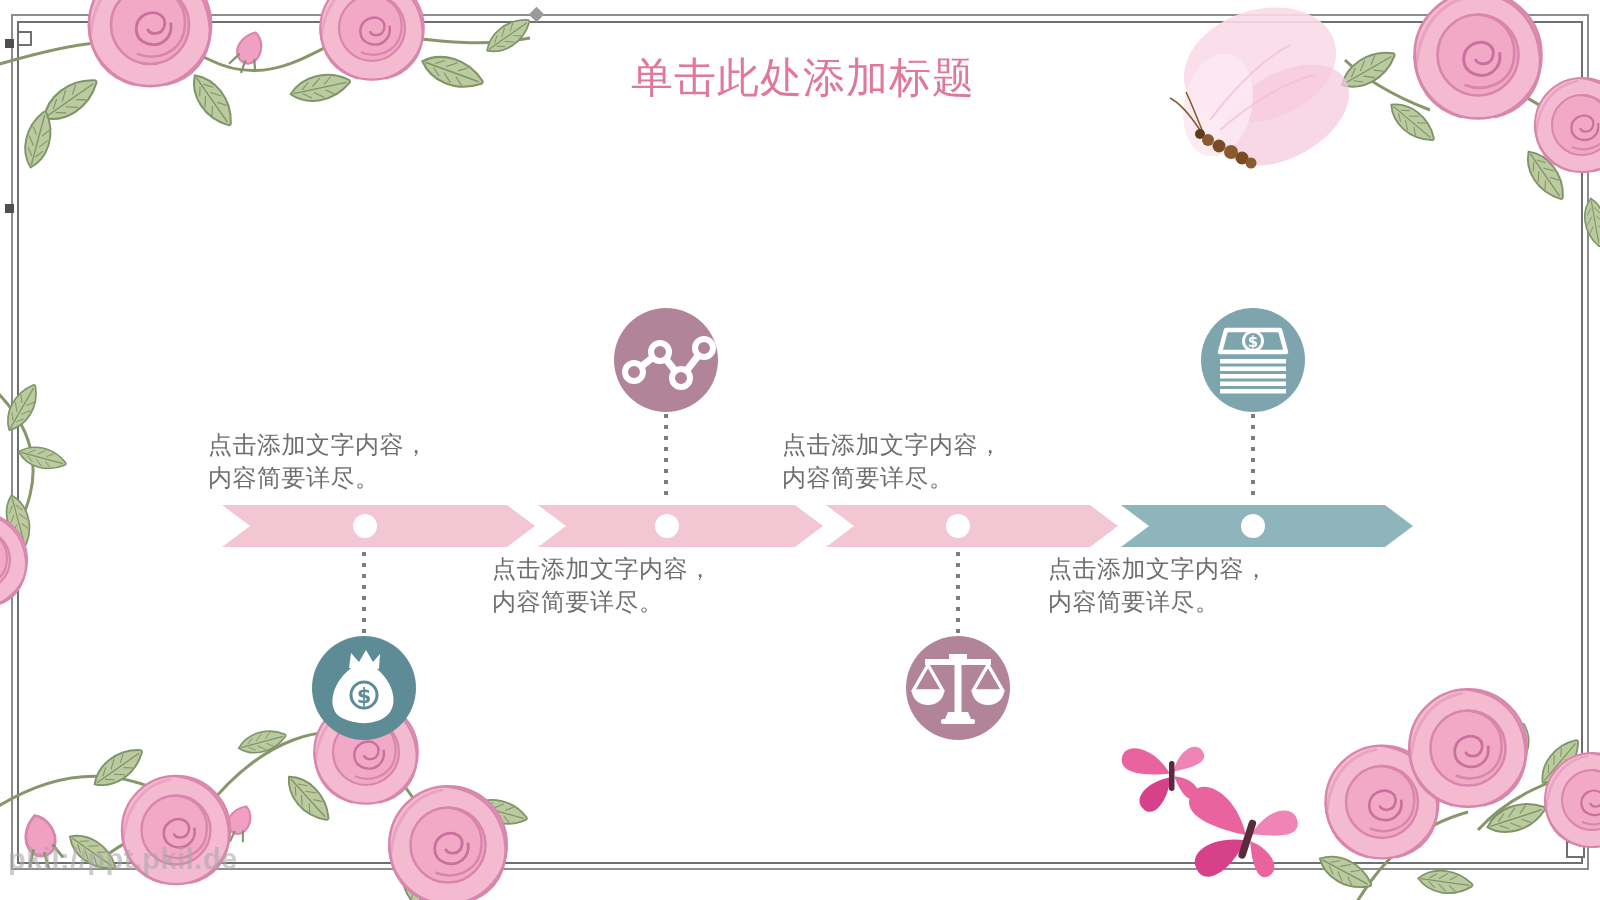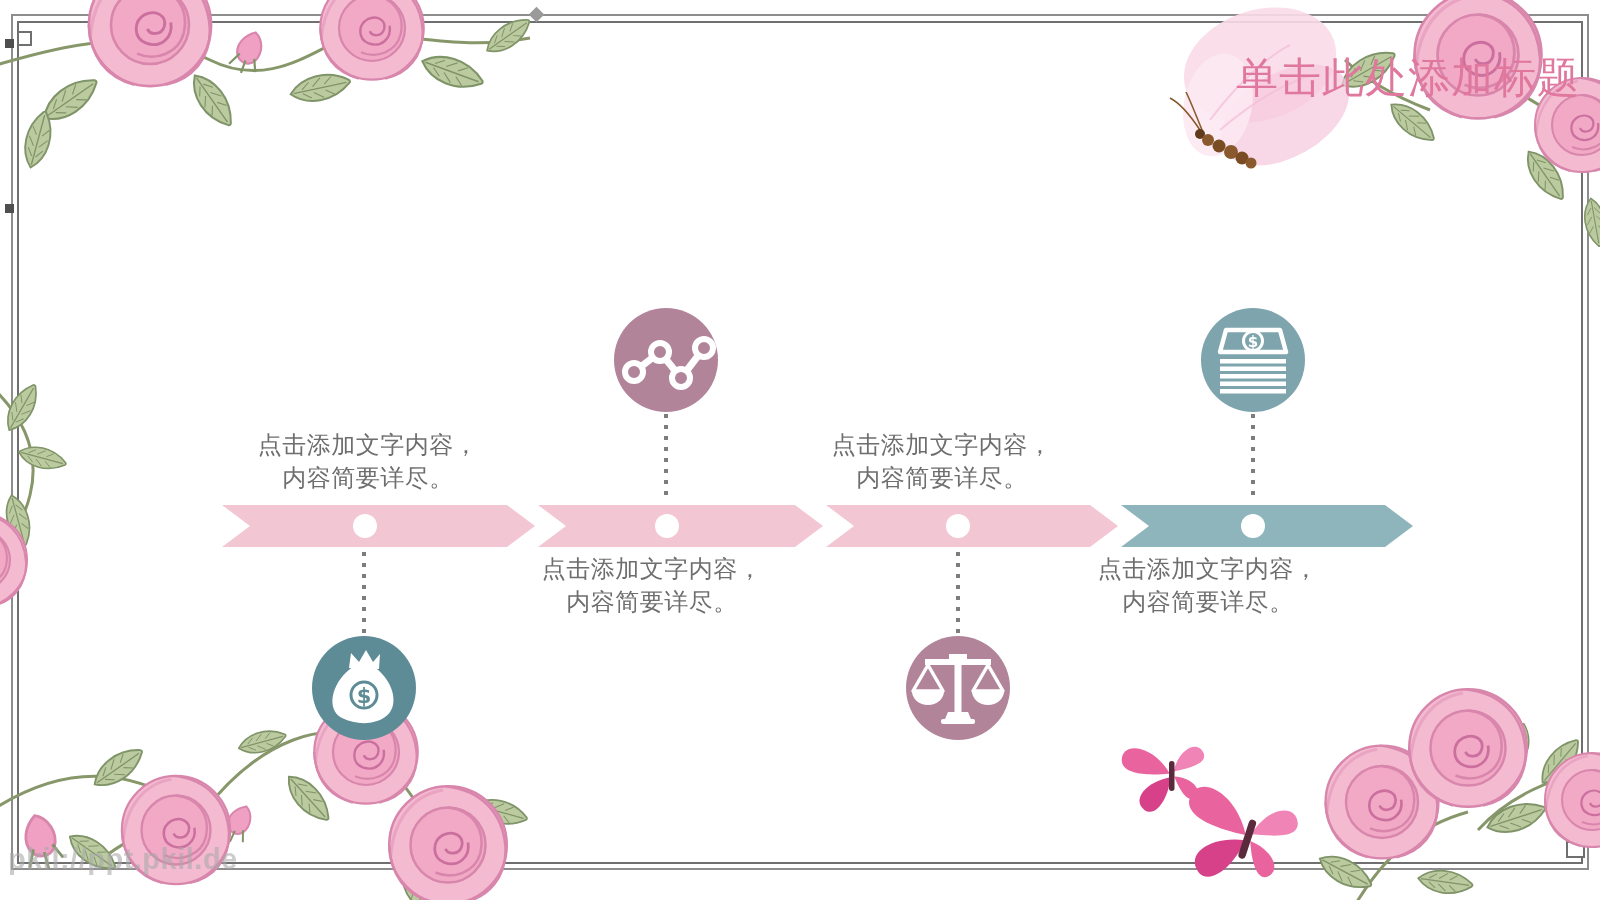--- a/index.html
+++ b/index.html
@@ -14,21 +14,21 @@
   .corner-sq{position:absolute;box-sizing:border-box;border:2px solid #6f6f6f;background:#fff;z-index:1;}
   .corner-sq.tl{left:17px;top:31px;width:15px;height:15px;}
   .corner-sq.br{left:1566px;top:841px;width:19px;height:17px;}
   .edge-mark{position:absolute;width:9px;height:9px;background:#4f4f4f;z-index:1;}
   .edge-mark.m1{left:5px;top:39px;}
   .edge-mark.m2{left:5px;top:204px;}
   .diamond-mark{position:absolute;left:531px;top:9px;width:11px;height:11px;background:#9a9a9a;transform:rotate(45deg);z-index:1;}
   
   .deco{position:absolute;left:0;top:0;width:1600px;height:900px;z-index:2;pointer-events:none;}
   
-  .title{position:absolute;left:8px;top:50px;width:1572px;text-align:right;
+  .title{position:absolute;left:17px;top:50px;width:1572px;text-align:center;
          font-size:42px;color:#e0779d;font-weight:400;letter-spacing:1px;z-index:3;}
   
   .arrow{position:absolute;top:505px;height:42px;z-index:3;
     clip-path:polygon(28px 50%,0 0,calc(100% - 28px) 0,100% 50%,calc(100% - 28px) 100%,0 100%);}
   .a1{left:222px;width:313px;background:#f3c6d4;}
   .a2{left:538px;width:285px;background:#f3c6d4;}
   .a3{left:826px;width:292px;background:#f3c6d4;}
   .a4{left:1121px;width:292px;background:#8fb5bc;}
   .node{position:absolute;top:514px;width:24px;height:24px;border-radius:50%;background:#fff;z-index:4;}
   .n1{left:353px;}.n2{left:655px;}.n3{left:946px;}.n4{left:1241px;}
@@ -39,21 +39,21 @@
   .d3{left:956px;top:552px;height:82px;}
   .d4{left:1251px;top:414px;height:88px;}
   .icon-circle{position:absolute;width:104px;height:104px;border-radius:50%;z-index:3;
     display:flex;align-items:center;justify-content:center;}
   .i1{left:312px;top:636px;background:#5e8c96;}
   .i2{left:614px;top:308px;background:#b2849a;}
   .i3{left:906px;top:636px;background:#b2849a;}
   .i4{left:1201px;top:308px;background:#7ea4ad;}
   .icon-circle svg{width:104px;height:104px;display:block;}
   
-  .tb{position:absolute;width:320px;text-align:center;font-size:24px;line-height:33px;
+  .tb{position:absolute;width:320px;text-align:left;font-size:24px;line-height:33px;
       color:#6e6e6e;z-index:3;letter-spacing:0.5px;}
   .tb1{left:208px;top:428px;}
   .tb2{left:492px;top:552px;}
   .tb3{left:782px;top:428px;}
   .tb4{left:1048px;top:552px;}
   
   .watermark{position:absolute;left:8px;top:843px;font-size:29px;font-weight:bold;
     color:#a9a9a9;opacity:0.58;letter-spacing:0.5px;z-index:5;}
 </style>
 </head>

